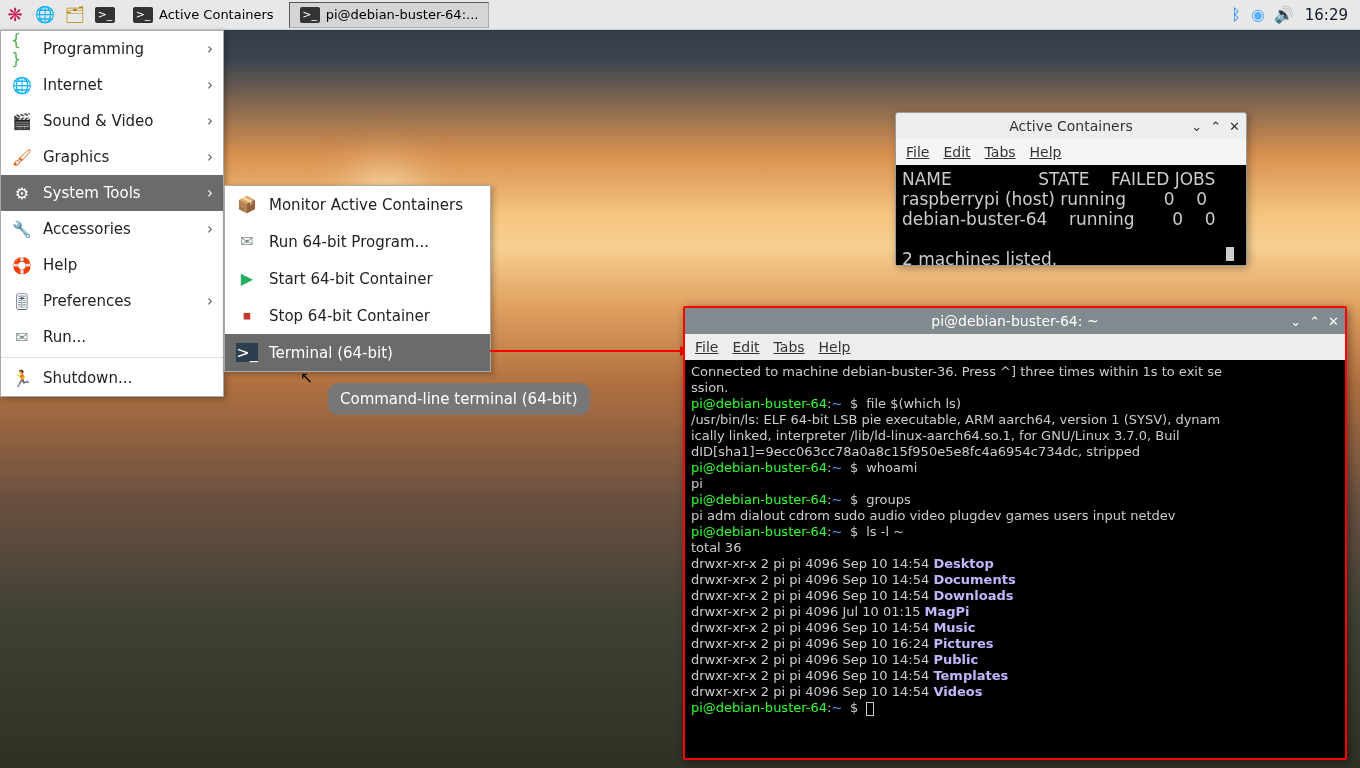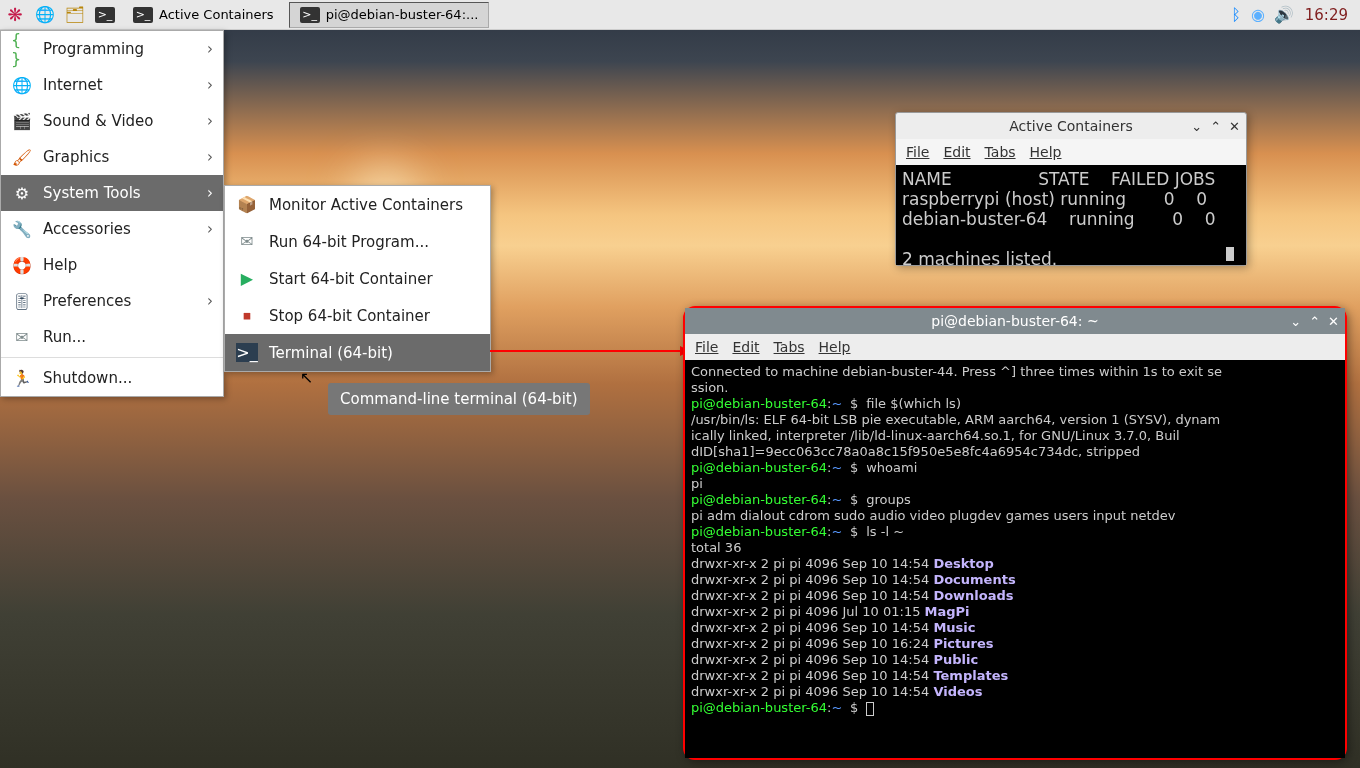--- a/index.html
+++ b/index.html
@@ -12,57 +12,57 @@
 .taskbar .raspberry { color: #c51a4a; font-size: 18px; }
 .taskbar .globe { color: #1e88e5; font-size: 16px; }
 .taskbar .folder { color: #b8860b; font-size: 16px; }
 .taskbar .term-icon { background: #333; color: #fff; width: 20px; height: 16px; font-size: 11px; display: flex; align-items: center; justify-content: center; border-radius: 2px; }
 .taskbar .task-entry { display: flex; align-items: center; gap: 6px; padding: 2px 10px; height: 26px; border: 1px solid transparent; margin: 0 2px; cursor: pointer; }
 .taskbar .task-entry.active { background: #d5d5d5; border: 1px inset #aaa; }
 .taskbar .tray { margin-left: auto; display: flex; align-items: center; gap: 10px; padding-right: 12px; }
 .tray .bluetooth { color: #0a84ff; font-size: 16px; }
 .tray .wifi { color: #5bb0ff; font-size: 16px; }
 .tray .volume { color: #2e89d6; font-size: 16px; }
-.tray .clock { font-size: 15px; color: #7f1d1d; }
+.tray .clock { font-size: 15px; color: #0f172a; }
 
 
 .menu { position: absolute; top: 30px; left: 0; width: 224px; background: #fff; border: 1px solid #aaa; box-shadow: 2px 2px 6px rgba(0,0,0,0.3); }
 .menu .item { display: flex; align-items: center; height: 36px; padding: 0 10px; gap: 10px; font-size: 15px; color: #222; cursor: pointer; position: relative; }
 .menu .item .arrow { margin-left: auto; color: #555; }
 .menu .item.highlighted { background: #6b6b6b; color: #fff; }
 .menu .item.highlighted .arrow { color: #fff; }
 .menu .sep { height: 1px; background: #ddd; margin: 2px 0; }
 .menu .mi-icon { width: 22px; height: 22px; display: flex; align-items: center; justify-content: center; font-size: 16px; }
 
 
 .submenu { position: absolute; top: 185px; left: 224px; width: 267px; background: #fff; border: 1px solid #aaa; box-shadow: 2px 2px 6px rgba(0,0,0,0.3); }
 .submenu .item { display: flex; align-items: center; height: 37px; padding: 0 10px; gap: 10px; font-size: 15px; color: #222; cursor: pointer; }
 .submenu .item.highlighted { background: #6b6b6b; color: #fff; }
 .submenu .sm-icon { width: 24px; height: 24px; display: flex; align-items: center; justify-content: center; font-size: 16px; }
 .cursor { position: absolute; top: 368px; left: 300px; font-size: 16px; color: #000; }
 
 
-.tooltip { position: absolute; top: 383px; left: 328px; background: #777; color: #fff; padding: 7px 12px; font-size: 15px; border-radius: 3px; }
+.tooltip { position: absolute; top: 383px; left: 328px; background: #777; color: #fff; padding: 7px 12px; font-size: 15px; border-radius: 10px; }
 
 
 .red-arrow { position: absolute; top: 350px; left: 490px; width: 190px; height: 2px; background: red; }
 .red-arrow::after { content: ''; position: absolute; right: -10px; top: -4px; border-left: 10px solid red; border-top: 5px solid transparent; border-bottom: 5px solid transparent; }
 
 
 .win1 { position: absolute; top: 112px; left: 895px; width: 352px; background: #ededed; border: 1px solid #999; box-shadow: 2px 2px 8px rgba(0,0,0,0.3); border-radius: 3px; }
 .win-title { display: flex; align-items: center; justify-content: center; height: 26px; font-size: 14px; color: #333; position: relative; }
 .win-title .win-ctl { position: absolute; right: 6px; display: flex; gap: 8px; font-size: 13px; }
 .win-title .win-ctl span { cursor: pointer; }
 .win-menubar { display: flex; gap: 14px; padding: 5px 10px; font-size: 14px; color: #333; background: #f5f5f5; text-decoration: underline; }
 .term-body { background: #000; color: #ccc; font-family: "DejaVu Sans Mono", monospace; font-size: 17px; padding: 4px 6px; white-space: pre; line-height: 20px; overflow: hidden; }
 .win1 .term-body { height: 100px; position: relative; }
 .term-cursor { display: inline-block; width: 8px; height: 14px; background: #ccc; vertical-align: middle; }
 
 
-.win2 { position: absolute; top: 306px; left: 683px; width: 664px; border: 2px solid red; border-radius: 12px; box-shadow: 2px 2px 10px rgba(0,0,0,0.4); }
+.win2 { position: absolute; top: 306px; left: 683px; width: 664px; border: 2px solid red; border-radius: 2px; box-shadow: 2px 2px 10px rgba(0,0,0,0.4); }
 .win2 .win-title { background: #808a8f; color: #fff; }
 .win2 .win-title .win-ctl { color: #fff; }
 .win2 .win-menubar { background: #ededed; }
 .win2 .term-body { height: 398px; font-size: 13px; line-height: 16px; }
 .tg { color: #3f3; }
 .tb { color: #5999ff; }
 .tbb { color: #c4b5fd; font-weight: bold; }
 .tw { color: #ccc; }
 </style>
 </head>
@@ -210,21 +210,21 @@
       <span>⌃</span>
       <span>✕</span>
     </div>
   </div>
   <div class="win-menubar">
     <span>File</span>
     <span>Edit</span>
     <span>Tabs</span>
     <span>Help</span>
   </div>
-  <div class="term-body"><span class="tw">Connected to machine debian-buster-44. Press ^] three times within 1s to exit se</span>
+  <div class="term-body"><span class="tw">Connected to machine debian-buster-36. Press ^] three times within 1s to exit se</span>
 <span class="tw">ssion.</span>
 <span class="tg">pi@debian-buster-64</span><span class="tw">:</span><span class="tb">~</span> <span class="tw">$</span> <span class="tw">file $(which ls)</span>
 <span class="tw">/usr/bin/ls: ELF 64-bit LSB pie executable, ARM aarch64, version 1 (SYSV), dynam</span>
 <span class="tw">ically linked, interpreter /lib/ld-linux-aarch64.so.1, for GNU/Linux 3.7.0, Buil</span>
 <span class="tw">dID[sha1]=9ecc063cc78a0a8c15f950e5e8fc4a6954c734dc, stripped</span>
 <span class="tg">pi@debian-buster-64</span><span class="tw">:</span><span class="tb">~</span> <span class="tw">$</span> <span class="tw">whoami</span>
 <span class="tw">pi</span>
 <span class="tg">pi@debian-buster-64</span><span class="tw">:</span><span class="tb">~</span> <span class="tw">$</span> <span class="tw">groups</span>
 <span class="tw">pi adm dialout cdrom sudo audio video plugdev games users input netdev</span>
 <span class="tg">pi@debian-buster-64</span><span class="tw">:</span><span class="tb">~</span> <span class="tw">$</span> <span class="tw">ls -l ~</span>

